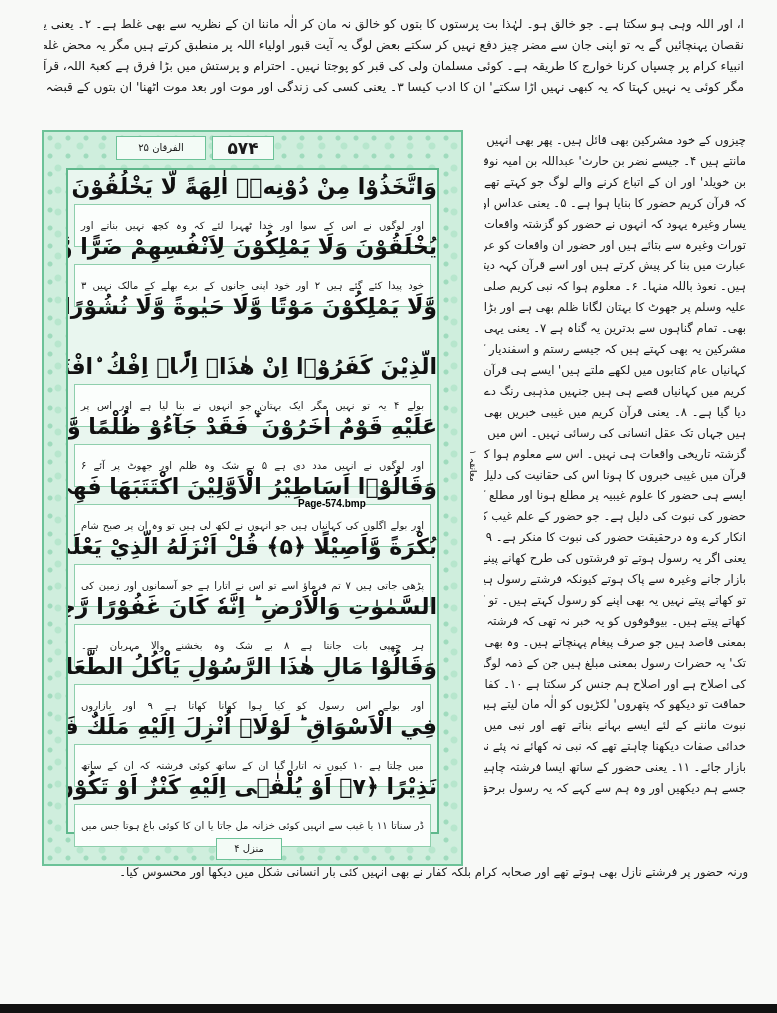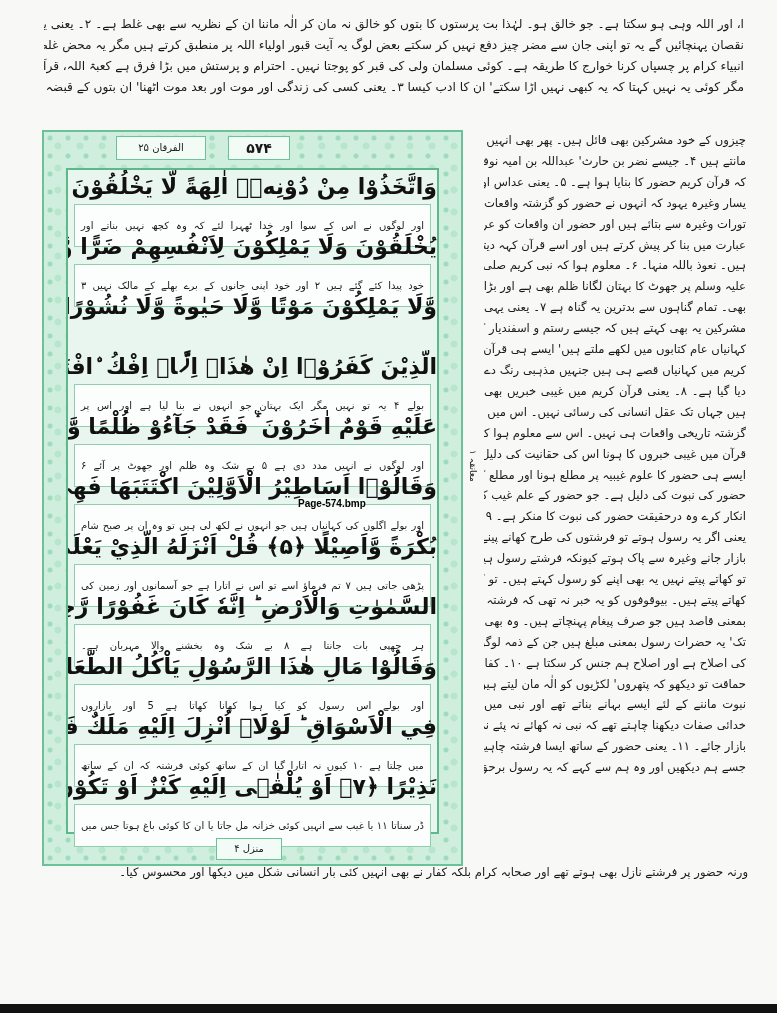--- a/index.html
+++ b/index.html
@@ -36,21 +36,21 @@
     .frame-inner {
       position: absolute; left: 22px; top: 36px; right: 22px; bottom: 30px;
       background: #e9f6ef;
       border: 2px solid #5fb88c;
     }
     .header-box {
       position: absolute; top: 4px; height: 22px; background: #f3fbf6;
       border: 1px solid #6cc298; font-size: 10px; line-height: 22px; text-align: center;
     }
     .hdr-surah { left: 72px; width: 88px; }
-    .hdr-page  { left: 184px; width: 60px; font-size: 14px; font-weight: bold; letter-spacing: 1px; }
+    .hdr-page  { left: 168px; width: 60px; font-size: 17px; font-weight: bold; letter-spacing: 1px; }
     .hdr-para  { left: 255px; width: 80px; margin-top: 43px; }
 
     .verse-block { position: absolute; left: 0; right: 0; }
     .arabic {
       direction: rtl; text-align: center; font-family: "DejaVu Sans", sans-serif;
       font-size: 22px; font-weight: bold; height: 34px; line-height: 34px; white-space: nowrap;
       overflow: hidden; color: #111;
     }
     .translation {
       direction: rtl; text-align: justify; text-align-last: justify;
@@ -128,41 +128,42 @@
       <div class="verse-block" style="top:360px">
         <div class="arabic">بُكْرَةً وَّاَصِيْلًا ﴿۵﴾ قُلْ اَنْزَلَهُ الَّذِيْ يَعْلَمُ السِّرَّ فِي</div>
         <div class="translation">پڑھی جاتی ہیں ۷ تم فرماؤ اسے تو اس نے اتارا ہے جو آسمانوں اور زمین کی</div>
       </div>
       <div class="verse-block" style="top:420px">
         <div class="arabic">السَّمٰوٰتِ وَالْاَرْضِ ؕ اِنَّهٗ كَانَ غَفُوْرًا رَّحِيْمًا ﴿۶﴾</div>
         <div class="translation">ہر چھپی بات جانتا ہے ۸ بے شک وہ بخشنے والا مہربان ہے۔</div>
       </div>
       <div class="verse-block" style="top:480px">
         <div class="arabic">وَقَالُوْا مَالِ هٰذَا الرَّسُوْلِ يَاْكُلُ الطَّعَامَ وَيَمْشِيْ</div>
-        <div class="translation">اور بولے اس رسول کو کیا ہوا کھانا کھاتا ہے 5 اور بازاروں</div>
+        <div class="translation">اور بولے اس رسول کو کیا ہوا کھانا کھاتا ہے ۹ اور بازاروں</div>
       </div>
       <div class="verse-block" style="top:540px">
         <div class="arabic">فِي الْاَسْوَاقِ ؕ لَوْلَاۤ اُنْزِلَ اِلَيْهِ مَلَكٌ فَيَكُوْنَ مَعَهٗ</div>
         <div class="translation">میں چلتا ہے ۱۰ کیوں نہ اتارا گیا ان کے ساتھ کوئی فرشتہ کہ ان کے ساتھ</div>
       </div>
       <div class="verse-block" style="top:600px">
         <div class="arabic">نَذِيْرًا ﴿۷﴾ اَوْ يُلْقٰۤى اِلَيْهِ كَنْزٌ اَوْ تَكُوْنُ لَهٗ جَنَّةٌ يَّاْكُلُ</div>
         <div class="translation">ڈر سناتا ۱۱ یا غیب سے انہیں کوئی خزانہ مل جاتا یا ان کا کوئی باغ ہوتا جس میں</div>
       </div>
     </div>
 
     <div class="manzil-box urdu">منزل ۴</div>
   </div>
 
   <div class="side-label urdu">معانقہ ۱</div>
   <div class="file-label">Page-574.bmp</div>
 
   <div class="side-commentary urdu">
     <span class="line">چیزوں کے خود مشرکین بھی قائل ہیں۔ پھر بھی انہیں الٰہ</span>
     <span class="line">مانتے ہیں ۴۔ جیسے نضر بن حارث' عبداللہ بن امیہ نوفل</span>
+    <span class="line">بن خویلد' اور ان کے اتباع کرنے والے لوگ جو کہتے تھے</span>
     <span class="line">کہ قرآن کریم حضور کا بنایا ہوا ہے۔ ۵۔ یعنی عداس اور</span>
     <span class="line">یسار وغیرہ یہود کہ انہوں نے حضور کو گزشتہ واقعات</span>
     <span class="line">تورات وغیرہ سے بتائے ہیں اور حضور ان واقعات کو عربی</span>
     <span class="line">عبارت میں بنا کر پیش کرتے ہیں اور اسے قرآن کہہ دیتے</span>
     <span class="line">ہیں۔ نعوذ باللہ منہا۔ ۶۔ معلوم ہوا کہ نبی کریم صلی اللہ</span>
     <span class="line">علیہ وسلم پر جھوٹ کا بہتان لگانا ظلم بھی ہے اور بڑا جھوٹ</span>
     <span class="line">بھی۔ تمام گناہوں سے بدترین یہ گناہ ہے ۷۔ یعنی یہی</span>
     <span class="line">مشرکین یہ بھی کہتے ہیں کہ جیسے رستم و اسفندیار کے قصے'</span>
     <span class="line">کہانیاں عام کتابوں میں لکھے ملتے ہیں' ایسے ہی قرآن</span>
     <span class="line">کریم میں کہانیاں قصے ہی ہیں جنہیں مذہبی رنگ دے</span>

